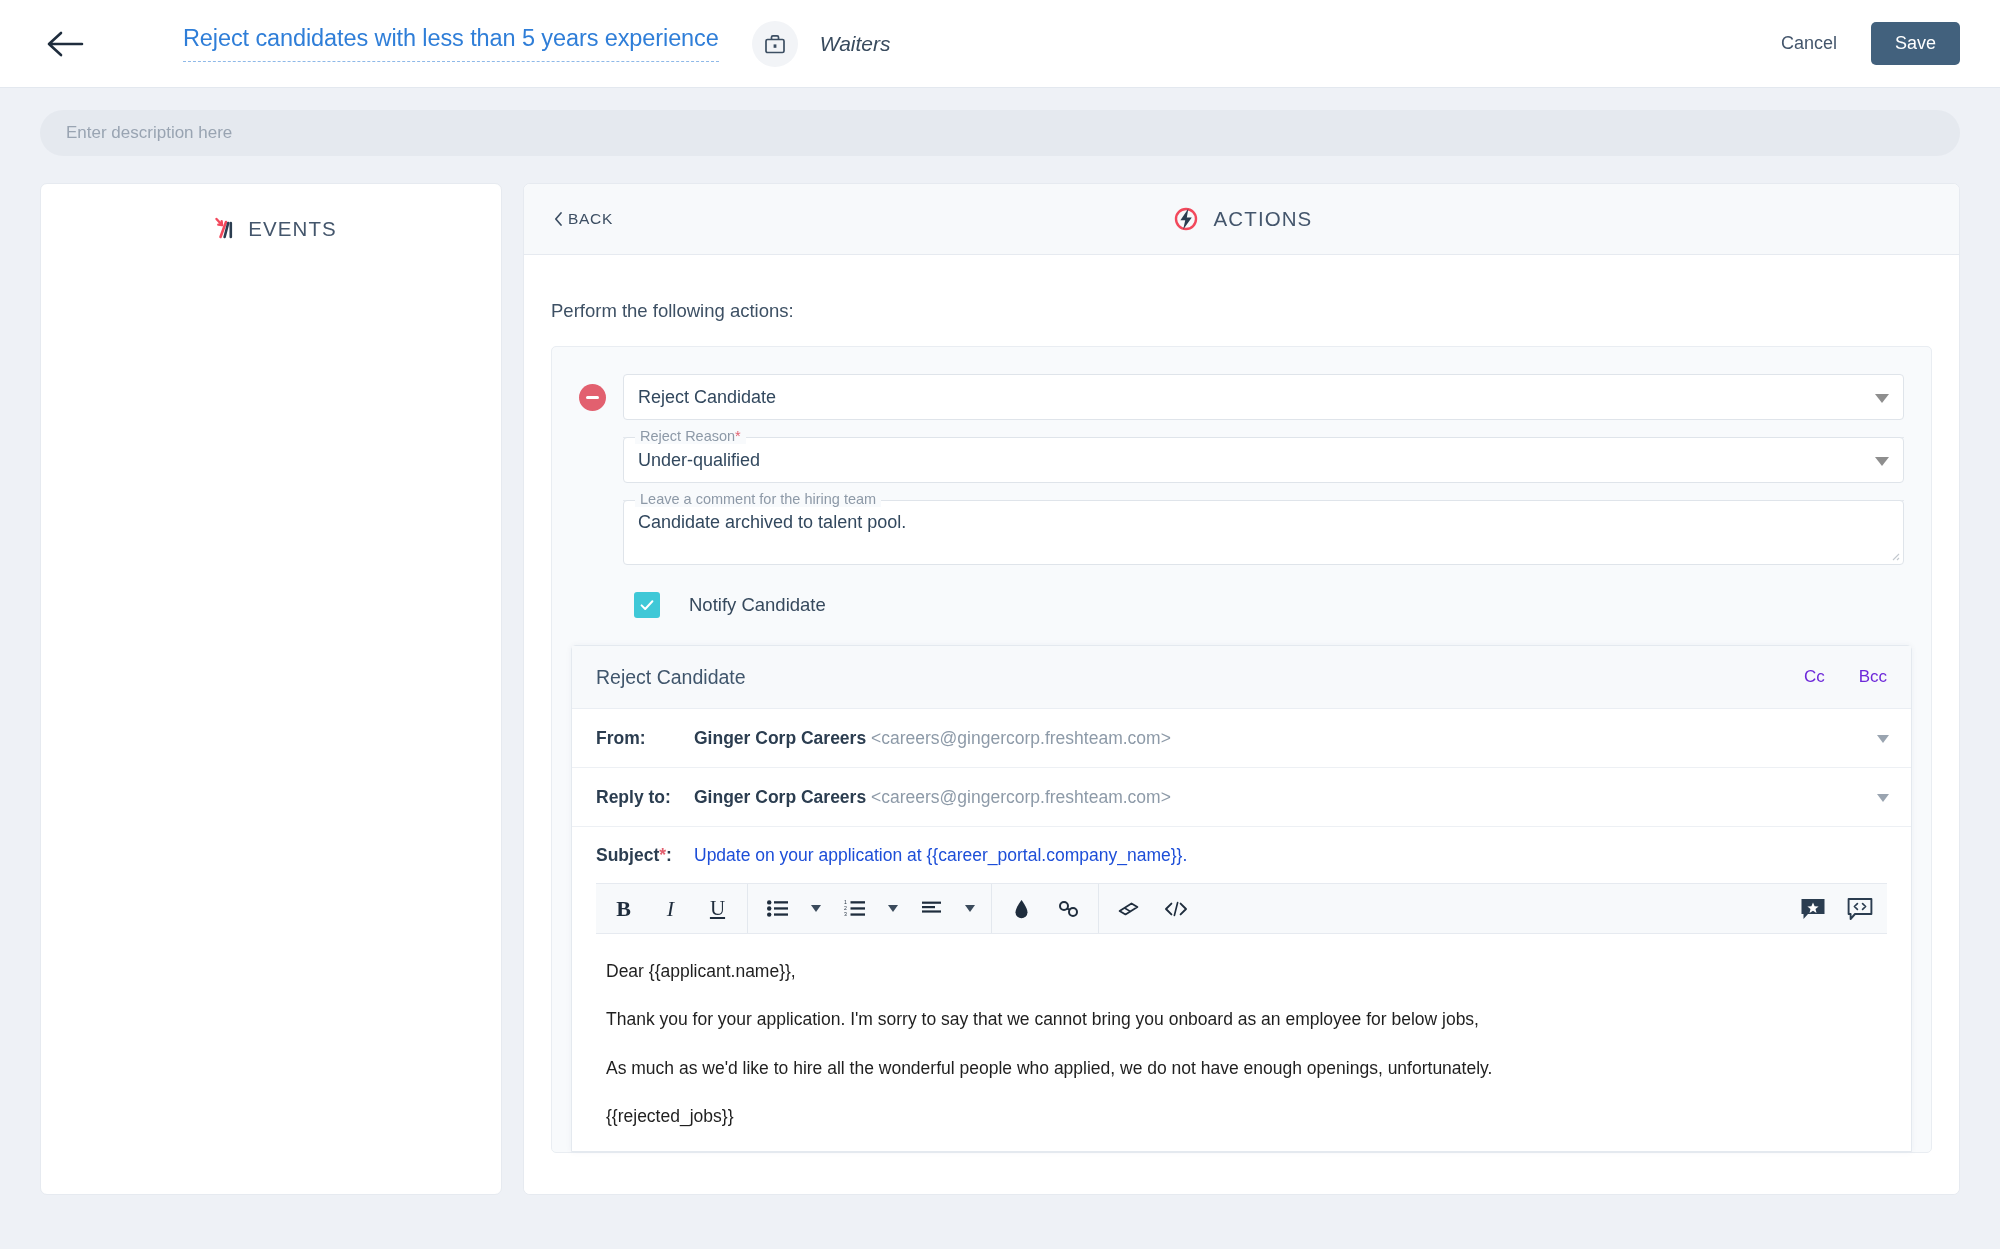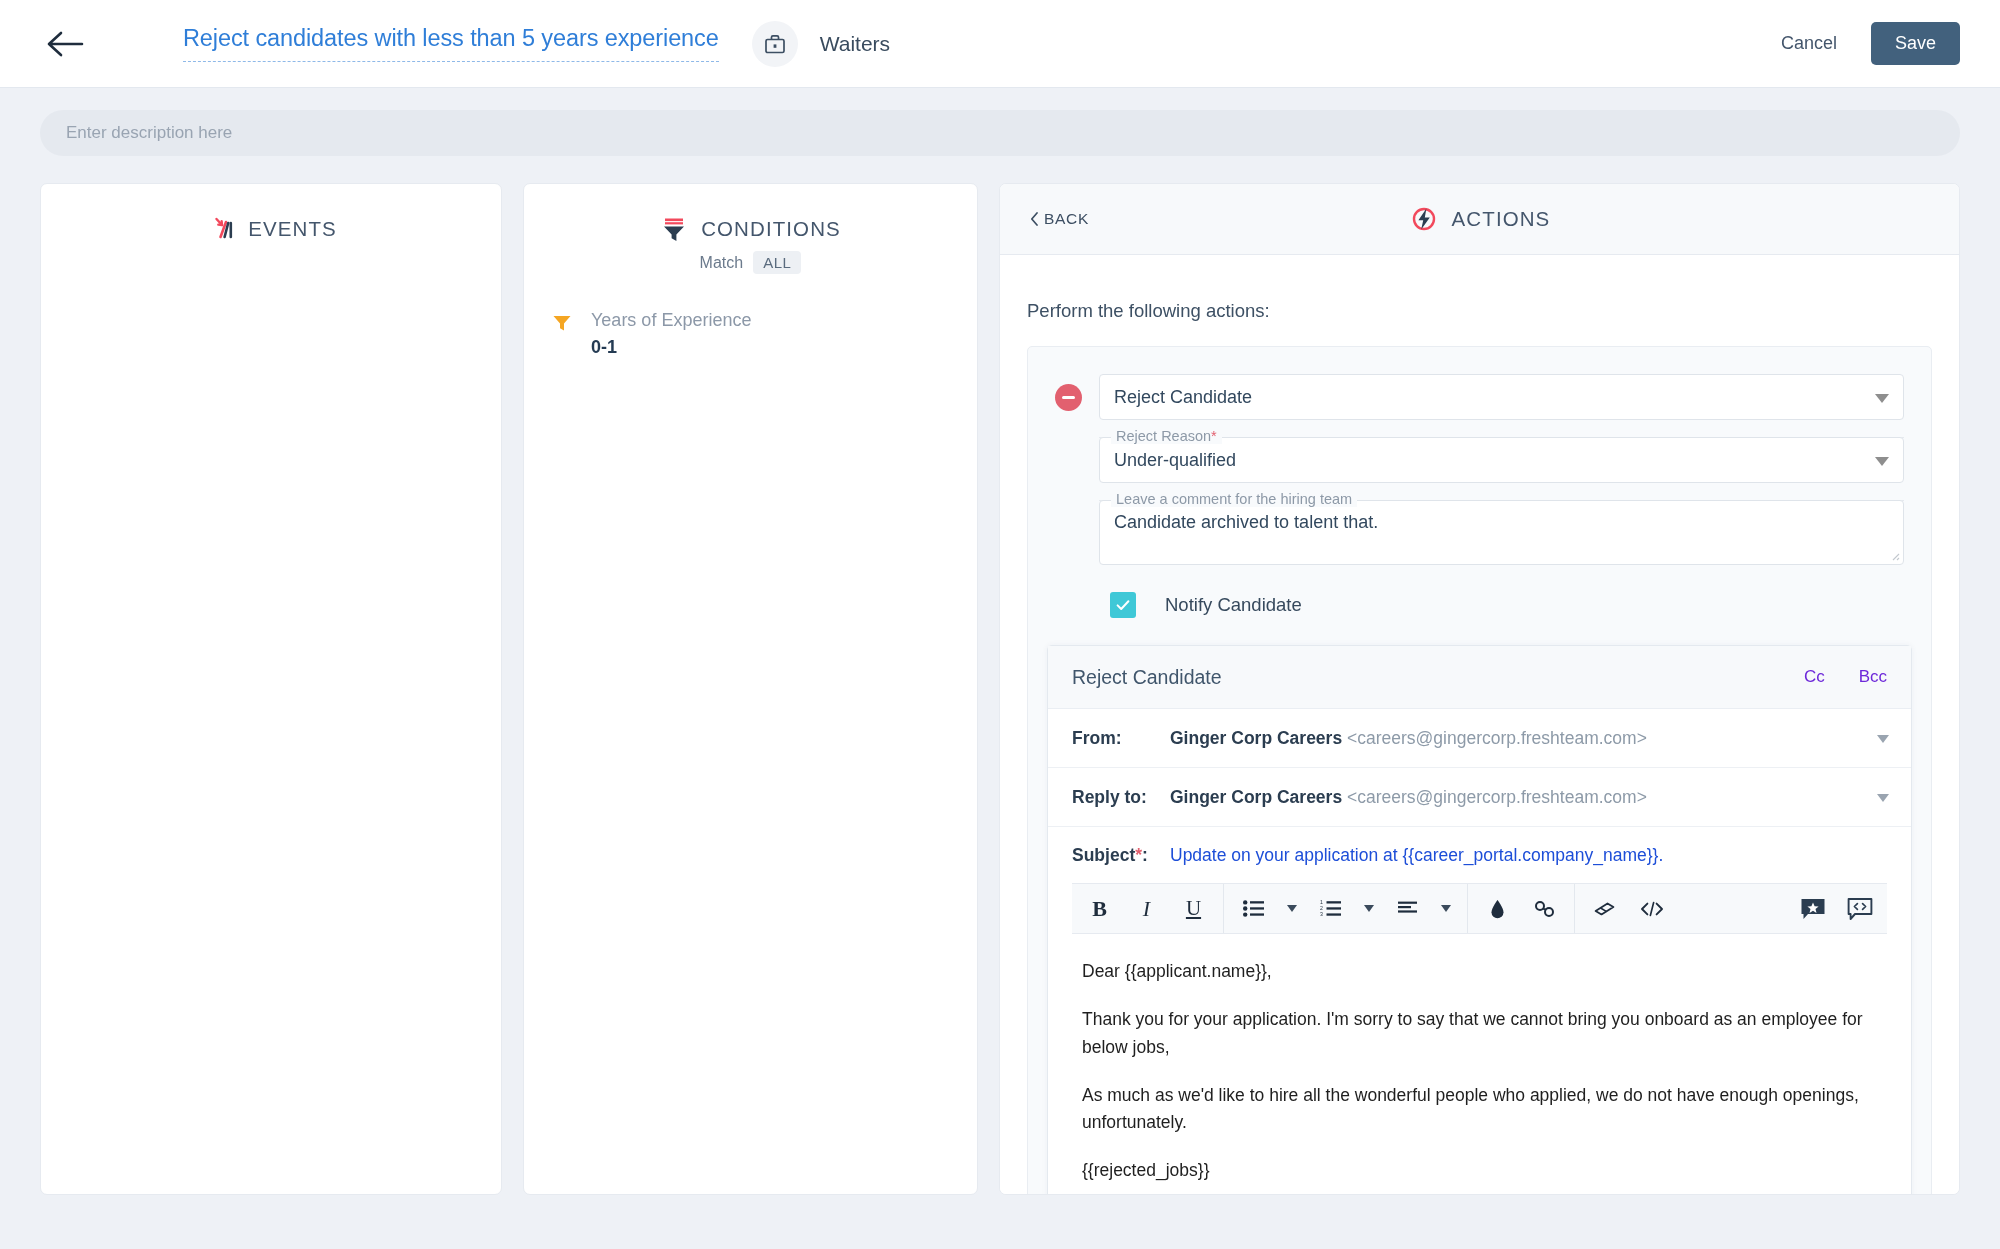--- a/index.html
+++ b/index.html
@@ -45,20 +45,21 @@
     width: 46px; height: 46px; border-radius: 50%;
     background: #f2f4f7;
     display: flex; align-items: center; justify-content: center;
     flex: 0 0 auto;
   }
   .job-name {
     margin-left: 22px;
     font-size: 21px;
     color: #394b5e;
     white-space: nowrap;
+    font-style: italic;
   }
   .topbar-right {
     margin-left: auto;
     display: flex; align-items: center; gap: 26px;
   }
   .btn-cancel {
     font-size: 18px;
     color: #44566c;
     background: none; border: none;
     cursor: pointer;
@@ -398,43 +399,20 @@
         <path d="M11.5 5 L17 11" stroke="#f2495c" stroke-width="2.4" stroke-linecap="round"></path>
         <path d="M17 11 L13.3 10.6 M17 11 L16.6 7.2" stroke="#f2495c" stroke-width="2.4" stroke-linecap="round" fill="none"></path>
         <path d="M15.5 23 L21 8" stroke="#f2495c" stroke-width="2.6" stroke-linecap="round"></path>
         <path d="M19.6 23 L23.2 9" stroke="#2b3d50" stroke-width="2.6" stroke-linecap="round"></path>
         <path d="M25.8 23 V9" stroke="#2b3d50" stroke-width="2.6" stroke-linecap="round"></path>
       </svg>
       <div class="panel-title">EVENTS</div>
     </div>
   </div>
 
-  <div class="card col-conditions">
-    <div class="panel-head">
-      <svg width="28" height="30" viewBox="0 0 28 30">
-        <rect x="5" y="4.5" width="18" height="2.6" fill="#f2495c"></rect>
-        <rect x="5" y="8.2" width="18" height="2.2" fill="#f2495c"></rect>
-        <path d="M4 12.4 H24 L16.4 20.4 V27 L11.6 24.3 V20.4 Z" fill="#2b3d50"></path>
-      </svg>
-      <div class="panel-title">CONDITIONS</div>
-    </div>
-    <div class="match-row">
-      <span>Match</span>
-      <span class="match-pill">ALL</span>
-    </div>
-    <div class="cond-row">
-      <svg width="22" height="22" viewBox="0 0 22 22" style="margin-top:4px;flex:0 0 auto;">
-        <path d="M2.5 4 H19.5 L13 11.6 V18.4 L9 16.2 V11.6 Z" fill="#f5a623"></path>
-      </svg>
-      <div>
-        <div class="cond-label">Years of Experience</div>
-        <div class="cond-value">0-1</div>
-      </div>
-    </div>
-  </div>
 
   <div class="card col-actions">
     <div class="actions-head">
       <div class="back-link">
         <svg width="9" height="14" viewBox="0 0 9 14">
           <path d="M7 1 L1.8 7 L7 13" stroke="#3d4f63" stroke-width="1.7" fill="none" stroke-linecap="round" stroke-linejoin="round"></path>
         </svg>
         <span>BACK</span>
       </div>
       <div class="actions-title-wrap">
@@ -469,21 +447,21 @@
               <div class="select-box" style="margin-top:10px;">
                 <span>Under-qualified</span>
                 <span class="caret"></span>
               </div>
             </div>
 
             <div class="field-group">
               <div class="legend-line"></div>
               <div class="field-legend">Leave a comment for the hiring team</div>
               <div class="textarea-box" style="margin-top:10px;">
-                <span>Candidate archived to talent that.</span>
+                <span>Candidate archived to talent pool.</span>
                 <svg class="resize-grip" viewBox="0 0 11 11">
                   <path d="M10 4 L4 10 M10 8 L8 10" stroke="#7a8794" stroke-width="1.1" fill="none"></path>
                 </svg>
               </div>
             </div>
 
             <div class="notify-row">
               <div class="checkbox">
                 <svg width="16" height="16" viewBox="0 0 16 16">
                   <path d="M2.6 8.4 L6.2 12 L13.4 4.2" stroke="#fff" stroke-width="2" fill="none" stroke-linecap="round" stroke-linejoin="round"></path>

